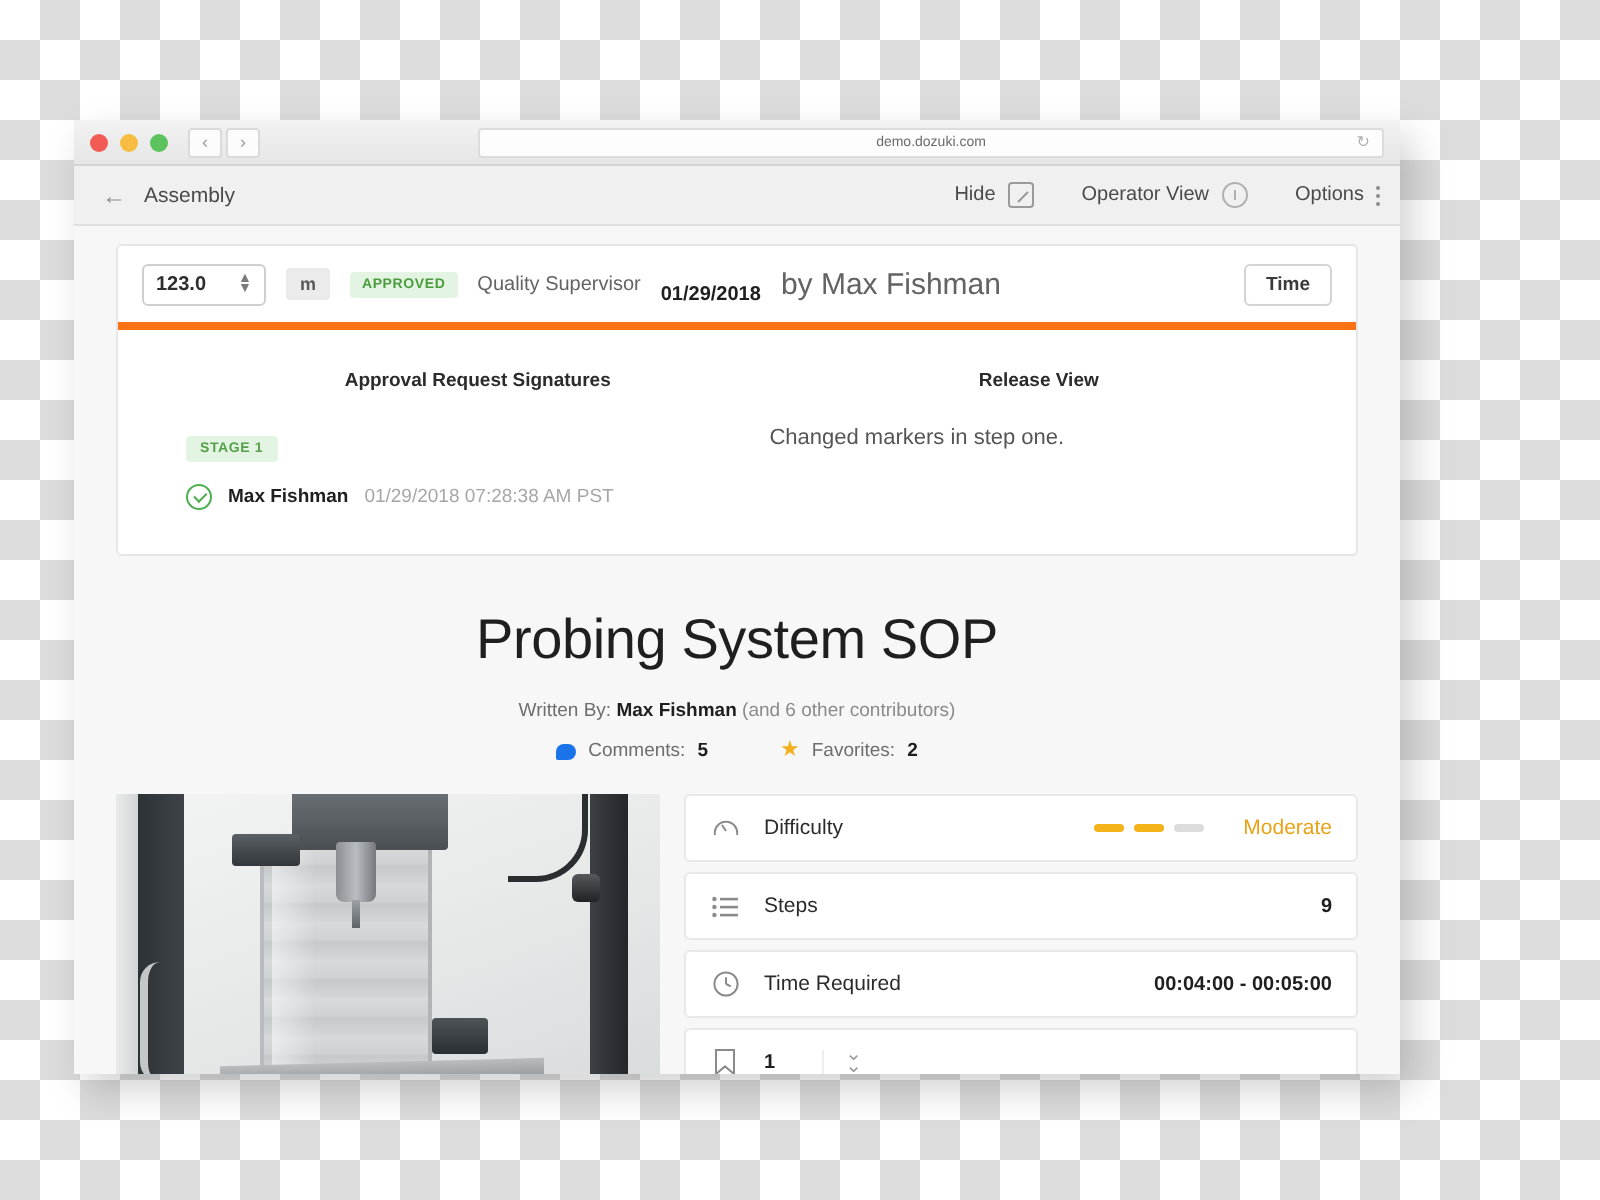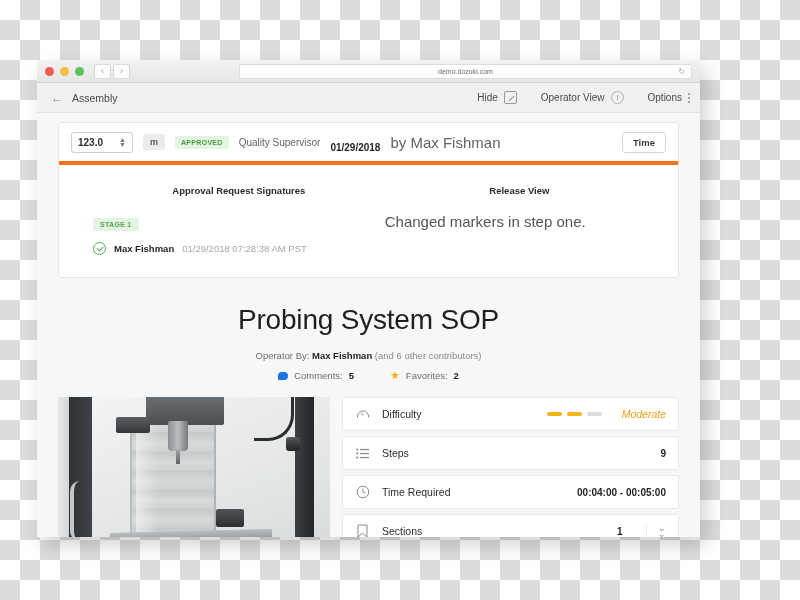--- a/index.html
+++ b/index.html
@@ -253,21 +253,21 @@
     position: absolute;
     left: 3px; top: 3px;
     width: 5px; height: 2.5px;
     border-left: 1.3px solid #4caf50;
     border-bottom: 1.3px solid #4caf50;
     transform: rotate(-45deg);
   }
   .signer-name { font-size: 9.5px; color: #1f1f1f; font-weight: bold; }
   .signer-time { font-size: 9.5px; color: #a6a6a6; }
 
-  .release-note-text { font-size: 15px; color: #555555; }
+  .release-note-text { font-size: 11px; color: #555555; }
 
   
   .title-block {
     text-align: center;
     padding: 26px 0 16px 0;
   }
   .doc-title {
     font-size: 28px;
     color: #1f1f1f;
     font-weight: normal;
@@ -425,21 +425,21 @@
   .info-icon {
     width: 15px; height: 15px;
     flex: none;
     display: flex; align-items: center; justify-content: center;
     color: #8b8b8b;
   }
 
   .diff-bars { display: flex; gap: 5px; align-items: center; margin-right: 8px; }
   .diff-bar { width: 15px; height: 4px; border-radius: 2px; background: #dcdcdc; }
   .diff-bar.on { background: #f3b319; }
-  .diff-text { font-size: 10.5px; color: #e8a317; font-weight: normal; font-style: italic; }
+  .diff-text { font-size: 10.5px; color: #e8a317; font-weight: normal; }
 
   .expand-cell {
     border-left: 1px solid #ededed;
     padding-left: 11px;
     margin-left: 11px;
     color: #9a9a9a;
     font-size: 10px;
     line-height: 0.6;
     display: flex;
     flex-direction: column;
@@ -529,21 +529,21 @@
           <div class="detail-heading">Release View</div>
           <div class="release-note-text">Changed markers in step one.</div>
         </div>
       </div>
 
     </div>
 
     <div class="title-block">
       <h1 class="doc-title">Probing System SOP</h1>
       <div class="byline">
-        <span>Operator By:</span>
+        <span>Written By:</span>
         <b>Max Fishman</b>
         <span class="contrib">(and 6 other contributors)</span>
       </div>
       <div class="meta-row">
         <div class="meta-item">
           <span class="bubble-icon"></span>
           <span>Comments:</span>
           <b>5</b>
         </div>
         <div class="meta-item">
@@ -619,21 +619,20 @@
           <span class="info-label">Time Required</span>
           <span class="info-value">00:04:00 - 00:05:00</span>
         </div>
 
         <div class="info-row">
           <span class="info-icon">
             <svg width="11" height="14" viewBox="0 0 11 14">
               <path d="M1 1 H10 V13 L5.5 9.2 L1 13 Z" fill="none" stroke="#8b8b8b" stroke-width="1"></path>
             </svg>
           </span>
-          <span class="info-label">Sections</span>
           <span class="info-value">1</span>
           <span class="expand-cell">
             <span>⌄</span>
               <span>⌄</span>
           </span>
         </div>
 
       </div>
     </div>
 

